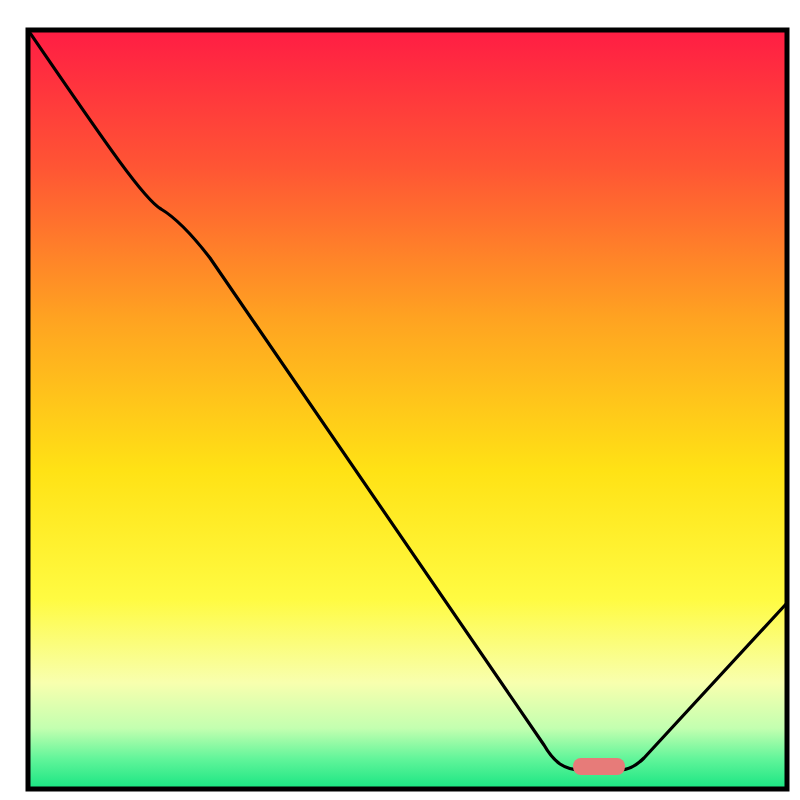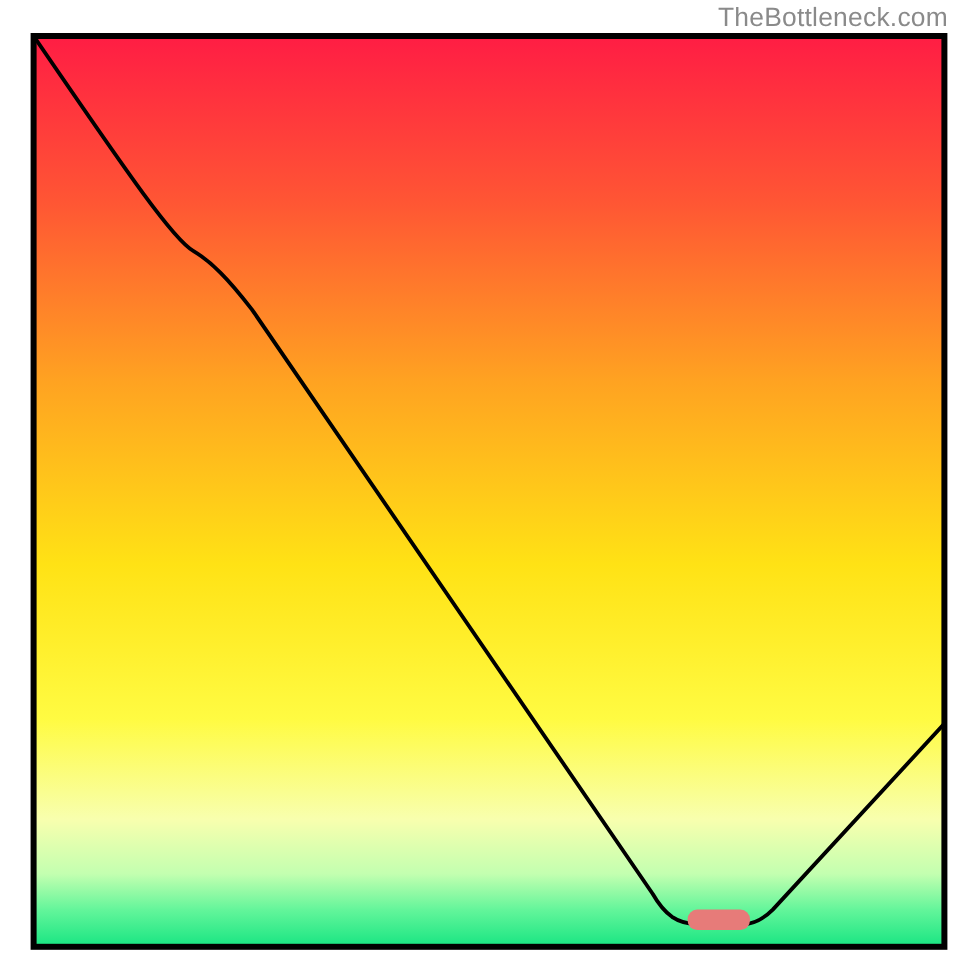--- a/index.html
+++ b/index.html
@@ -4,21 +4,20 @@
 <style>
   html,body{margin:0;padding:0;width:800px;height:800px;background:#fff;font-family:Arial,Helvetica,sans-serif}
   .stage{position:relative;width:800px;height:800px}
   .watermark{position:absolute;top:2px;right:10px;color:#8a8a8a;font-size:22px;font-weight:400;letter-spacing:0.2px}
   svg{display:block}
 </style>
 </head>
 <body>
 
 <div class="stage">
-  <div class="watermark">TheBottleneck.com</div>
 
   <svg width="800" height="800" viewBox="0 0 800 800">
     <defs>
       <linearGradient id="bg-grad" x1="0" y1="0" x2="0" y2="1">
           <stop offset="0%" stop-color="#ff1d44"></stop>
           <stop offset="18%" stop-color="#ff5534"></stop>
           <stop offset="38%" stop-color="#ffa321"></stop>
           <stop offset="58%" stop-color="#ffe215"></stop>
           <stop offset="75%" stop-color="#fffb42"></stop>
           <stop offset="86%" stop-color="#f8ffae"></stop>

